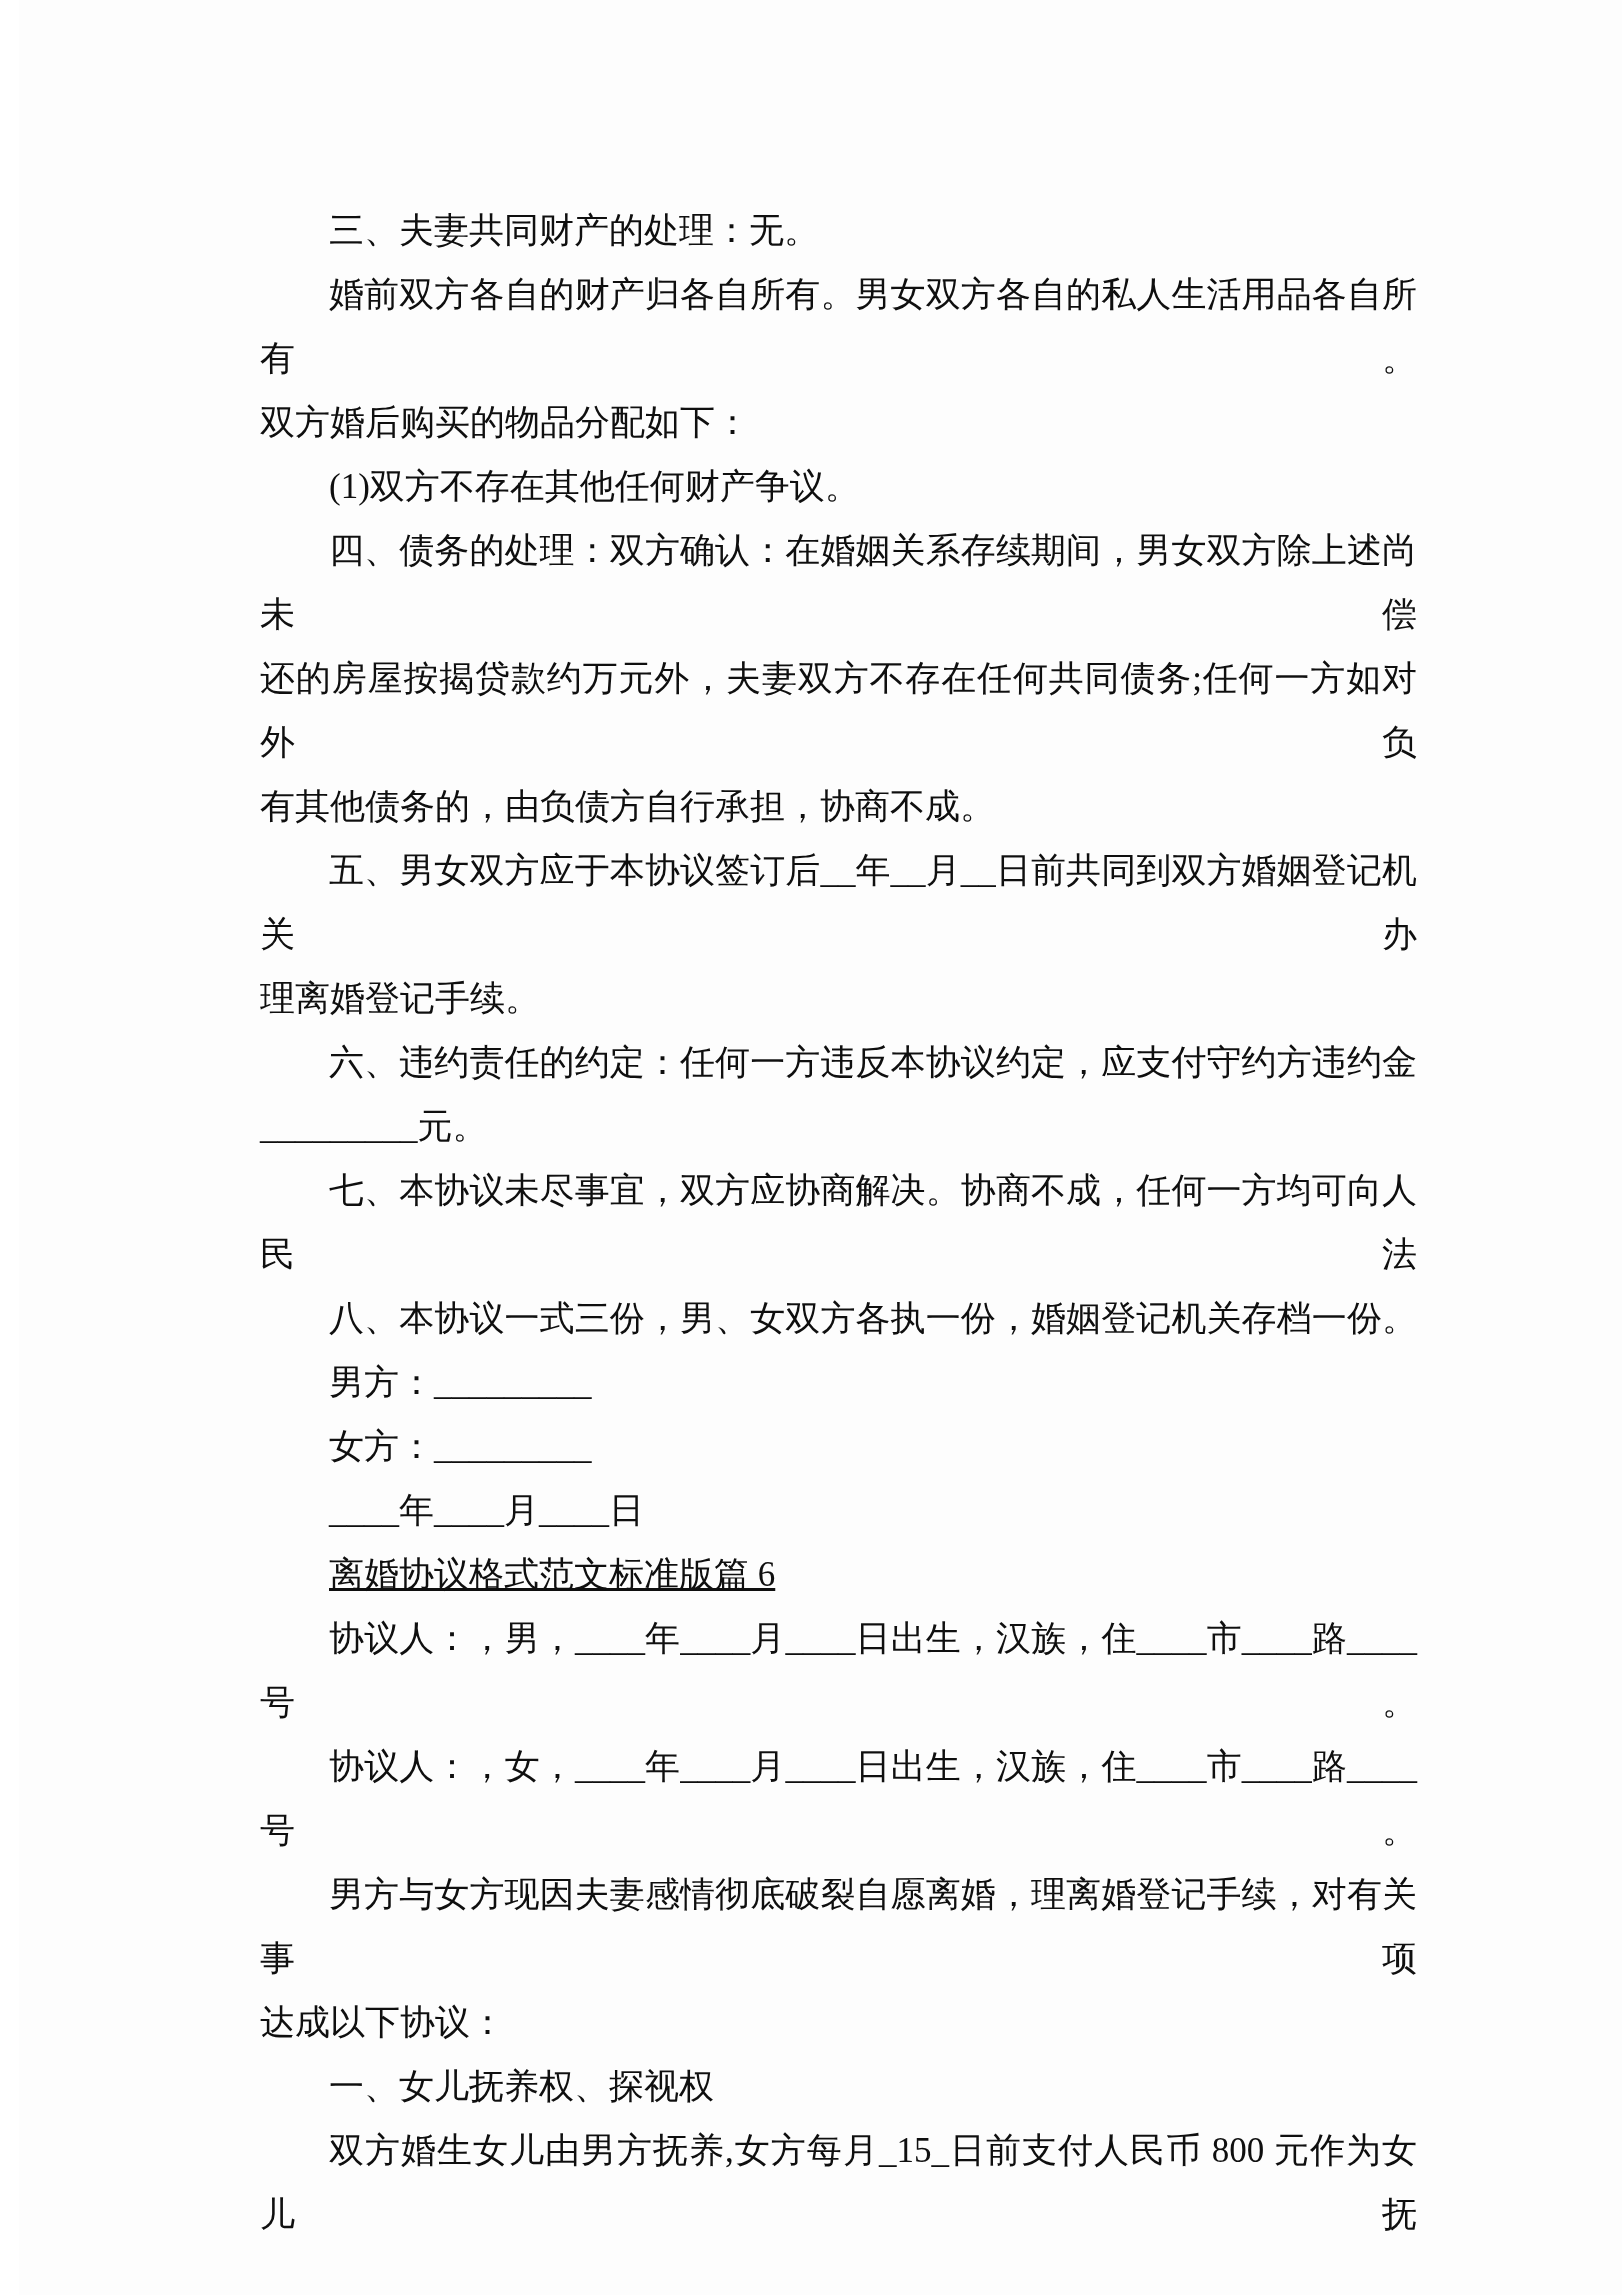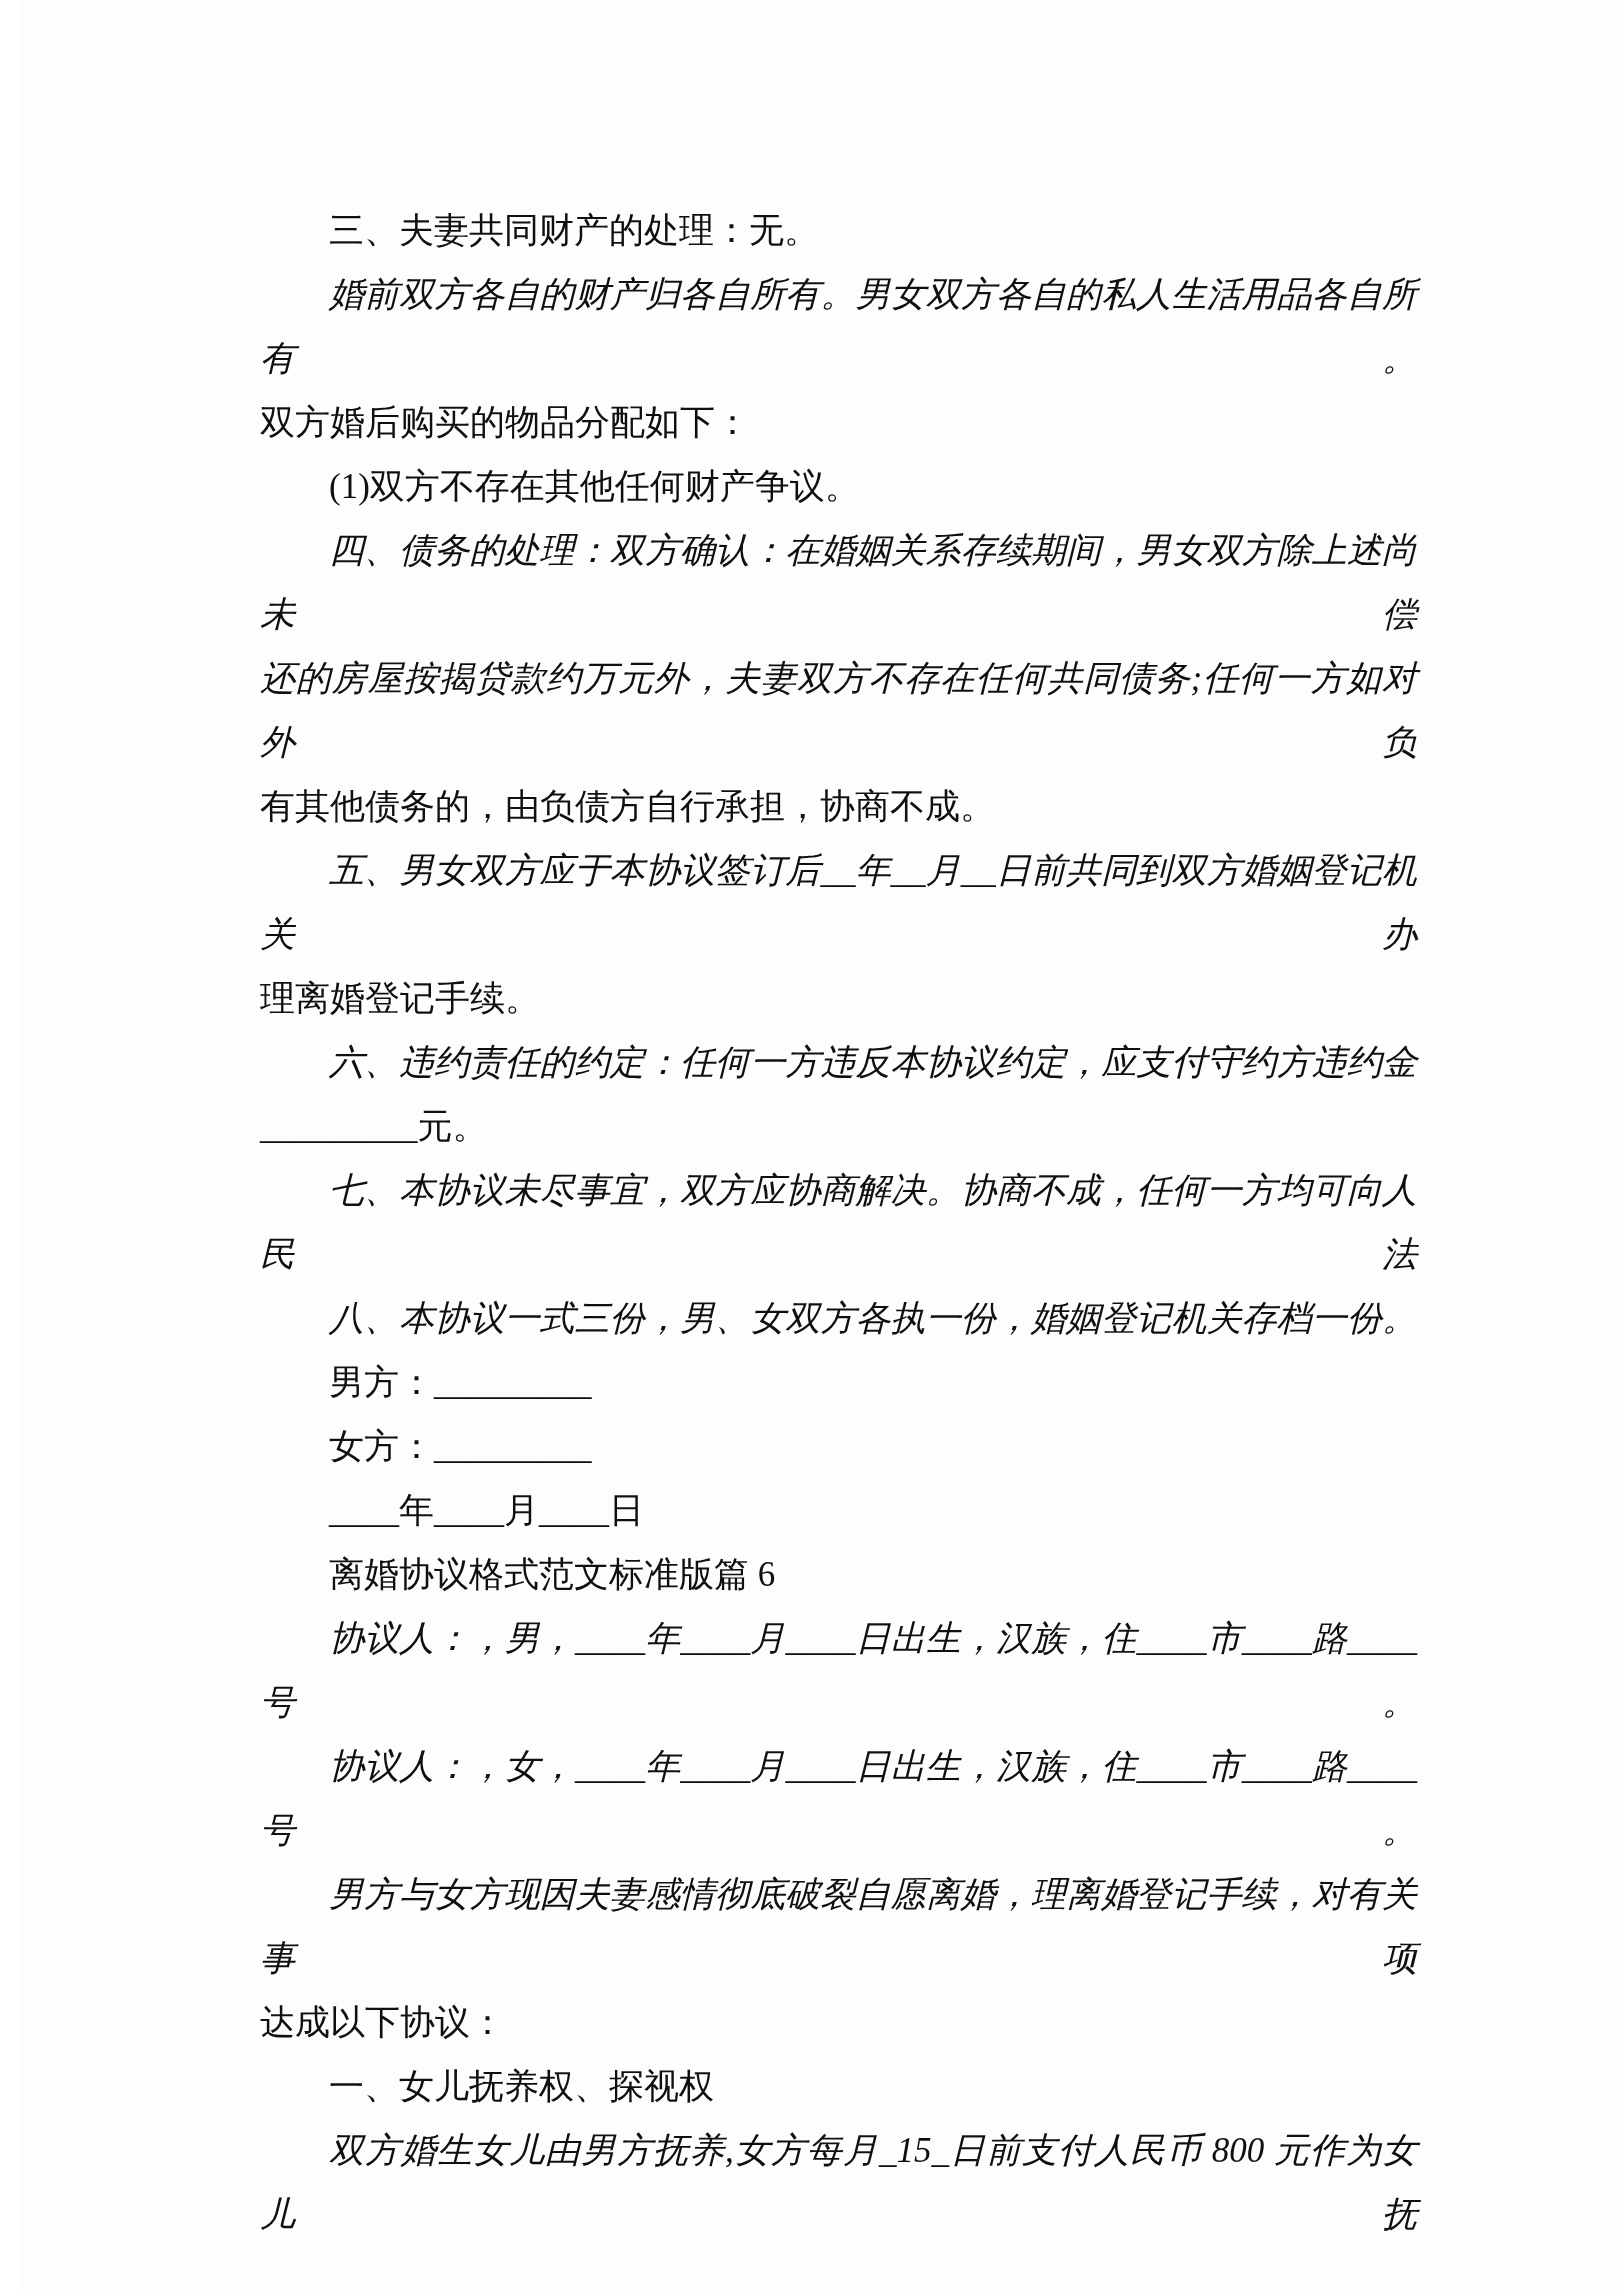--- a/index.html
+++ b/index.html
@@ -29,24 +29,24 @@
   }
   .line {
     min-height: 64px;
   }
   .line.indent {
     text-indent: 69px;
   }
   .line.full {
     
     text-align-last: justify;
-    font-style: italic;
   }
   .line.heading {
     font-weight: normal; 
+    text-decoration: underline;
   }
 </style>
 </head>
 <body>
 
 <div class="page">
   <div class="doc-body" id="doc-body">
       <div class="line indent">三、夫妻共同财产的处理：无。</div>
       <div class="line indent full">婚前双方各自的财产归各自所有。男女双方各自的私人生活用品各自所有。</div>
       <div class="line">双方婚后购买的物品分配如下：</div>

